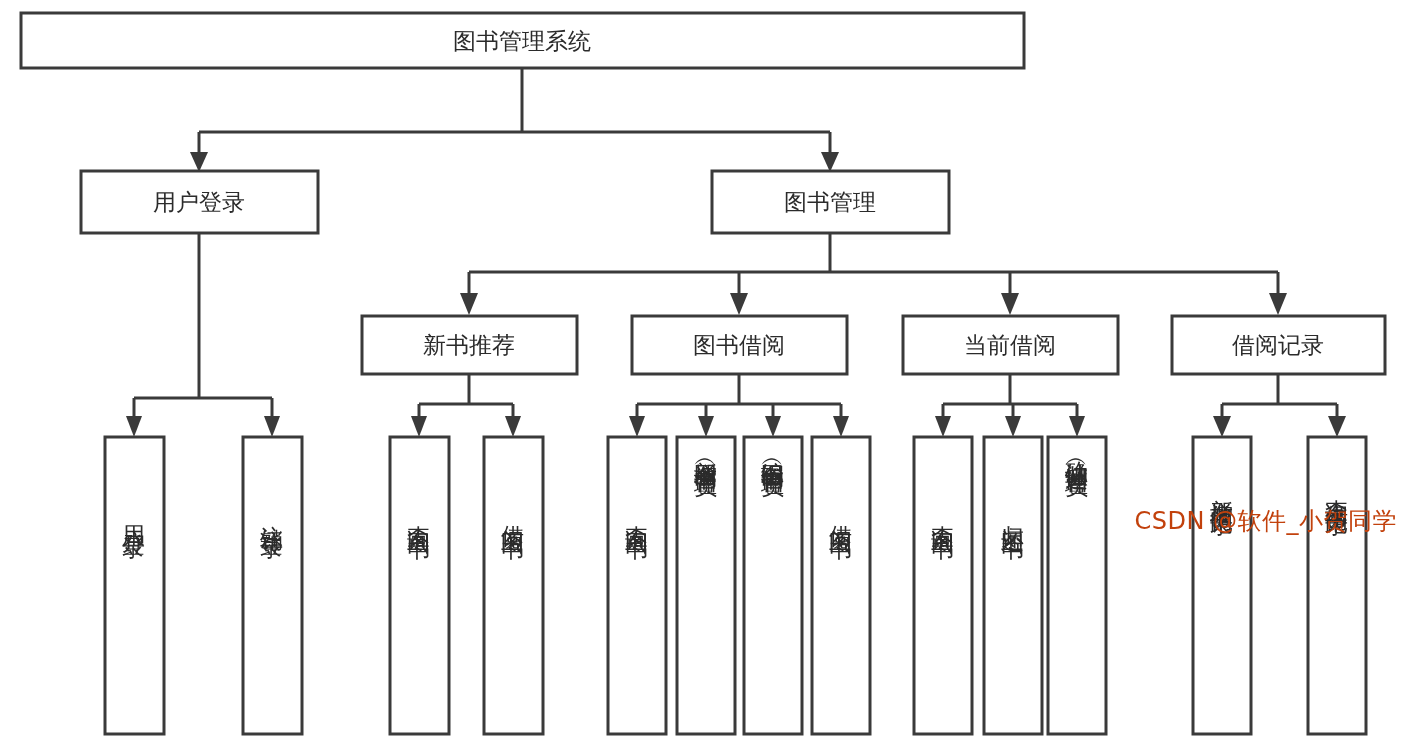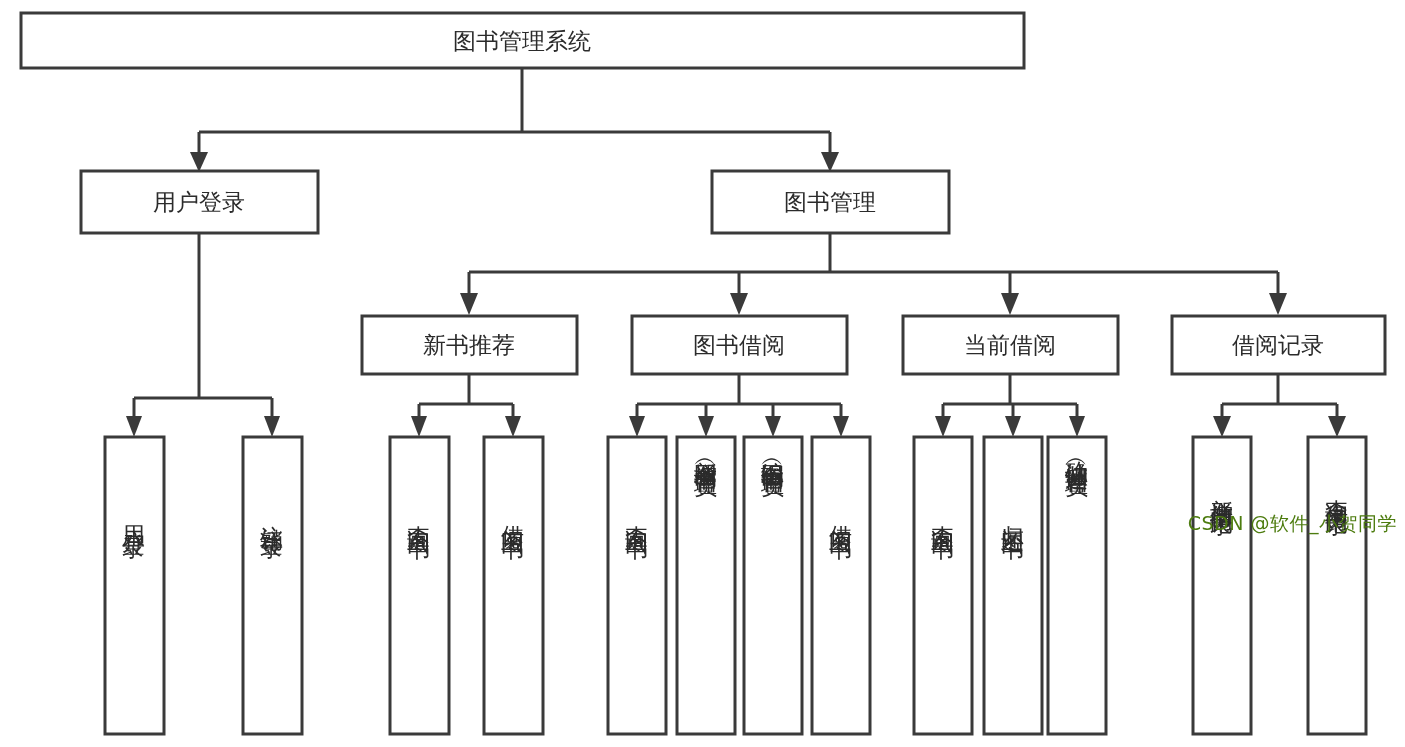--- a/index.html
+++ b/index.html
@@ -53,22 +53,22 @@
     font-family: "DejaVu Sans", "Liberation Sans", sans-serif;
     font-size: 23px;
     fill: #2b2b2b;
     text-anchor: middle;
   }
   .watermark {
     position: absolute;
     right: 8px;
     bottom: 5px;
     font-family: "DejaVu Sans", "Liberation Sans", sans-serif;
-    font-size: 19px;
-    color: #4d7c0f;
+    font-size: 24px;
+    color: #c2410c;
     letter-spacing: 0.5px;
     white-space: nowrap;
     pointer-events: none;
   }
 </style>
 </head>
 <body>
 
 <div id="diagram-root">
 

